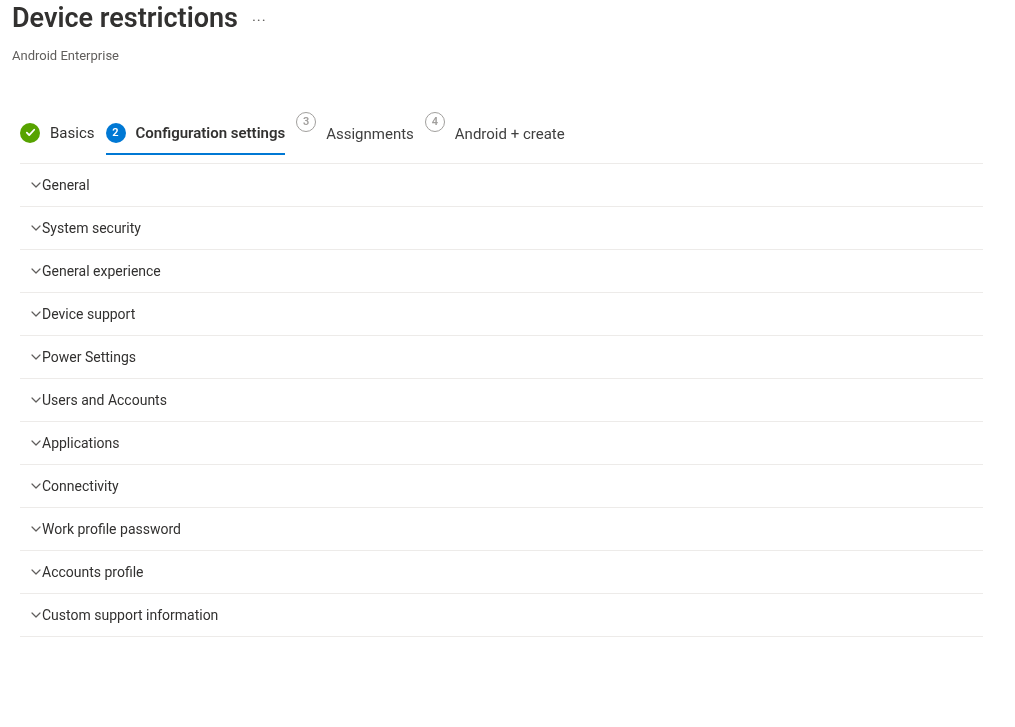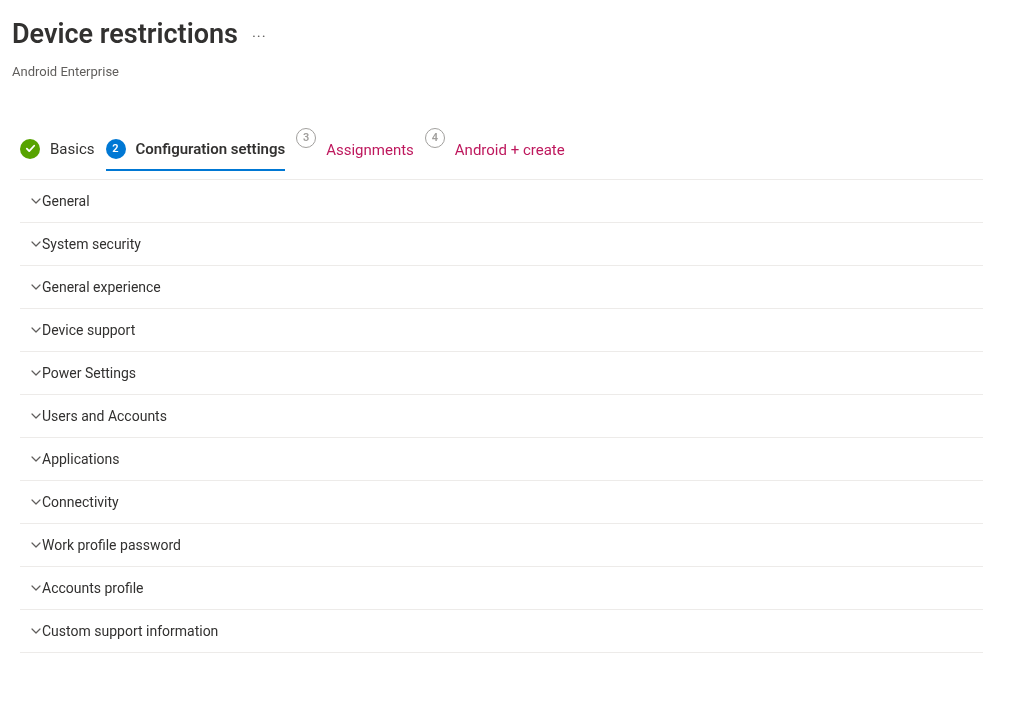--- a/index.html
+++ b/index.html
@@ -7,21 +7,21 @@
     }
     body {
       margin: 0;
       padding: 0;
       font-family: "Segoe UI", -apple-system, BlinkMacSystemFont, Roboto, "Helvetica Neue", sans-serif;
       background: #ffffff;
       color: #323130;
       width: 1015px;
     }
     .page {
-      padding: 16px 12px 20px 12px;
+      padding: 0 12px 20px 12px;
     }
     .header-row {
       display: flex;
       align-items: flex-start;
       gap: 14px;
       padding-top: 2px;
     }
     .page-title {
       font-size: 27px;
       font-weight: 600;
@@ -91,21 +91,21 @@
     }
     .step.completed .step-label {
       color: #323130;
       font-weight: 400;
     }
     .step.active .step-label {
       color: #323130;
       font-weight: 600;
     }
     .step.inactive .step-label {
-      color: #be185d;
+      color: #404040;
       font-weight: 400;
       margin-top: 24px;
     }
     .check-icon {
       width: 11px;
       height: 11px;
     }
     
     .accordion-list {
       margin-top: 8px;

